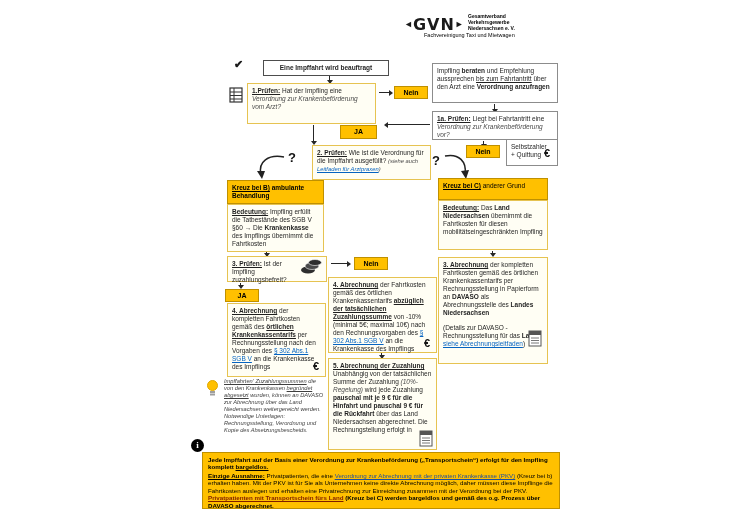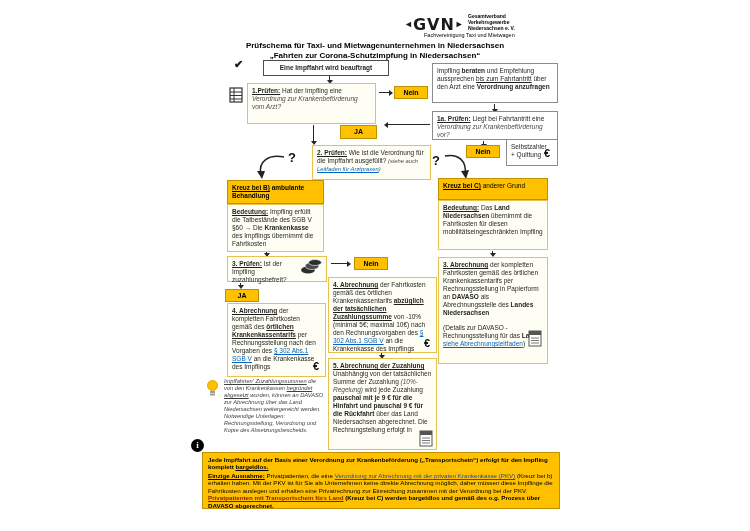--- a/index.html
+++ b/index.html
@@ -40,22 +40,20 @@
     <span style="font-size:16px;font-weight:700;letter-spacing:1px;font-family:'DejaVu Sans',sans-serif;">GVN</span>
     <span style="font-size:9px;font-weight:700;">►</span>
   </div>
   <div class="abs tiny" style="left:468px;top:13px;font-weight:700;">
     <div>Gesamtverband</div>
     <div>Verkehrsgewerbe</div>
     <div>Niedersachsen e. V.</div>
   </div>
   <div class="abs tiny" style="left:424px;top:32px;font-size:5.5px;">Fachvereinigung Taxi und Mietwagen</div>
 
-  <div class="title" style="top:41px;">Prüfschema für Taxi- und Mietwagenunternehmen in Niedersachsen</div>
-  <div class="title" style="top:51px;">„Fahrten zur Corona-Schutzimpfung in Niedersachsen“</div>
 
   <div class="abs" style="left:234px;top:58px;font-size:11px;font-weight:700;">✔</div>
   <div class="box plain b center" style="left:263px;top:60px;width:126px;height:16px;padding-top:3px;border-color:#4d4d4d;">Eine Impffahrt wird beauftragt</div>
   <div class="av" style="left:329px;top:76px;height:4px;"></div>
 
   <svg class="abs" style="left:229px;top:87px;" width="14" height="16" viewBox="0 0 14 16">
     <rect x="1" y="1" width="12" height="14" fill="#fff" stroke="#333" stroke-width="1.2"></rect>
     <line x1="1" y1="5" x2="13" y2="5" stroke="#333"></line>
       <line x1="1" y1="8.5" x2="13" y2="8.5" stroke="#333"></line>
       <line x1="1" y1="12" x2="13" y2="12" stroke="#333"></line>

